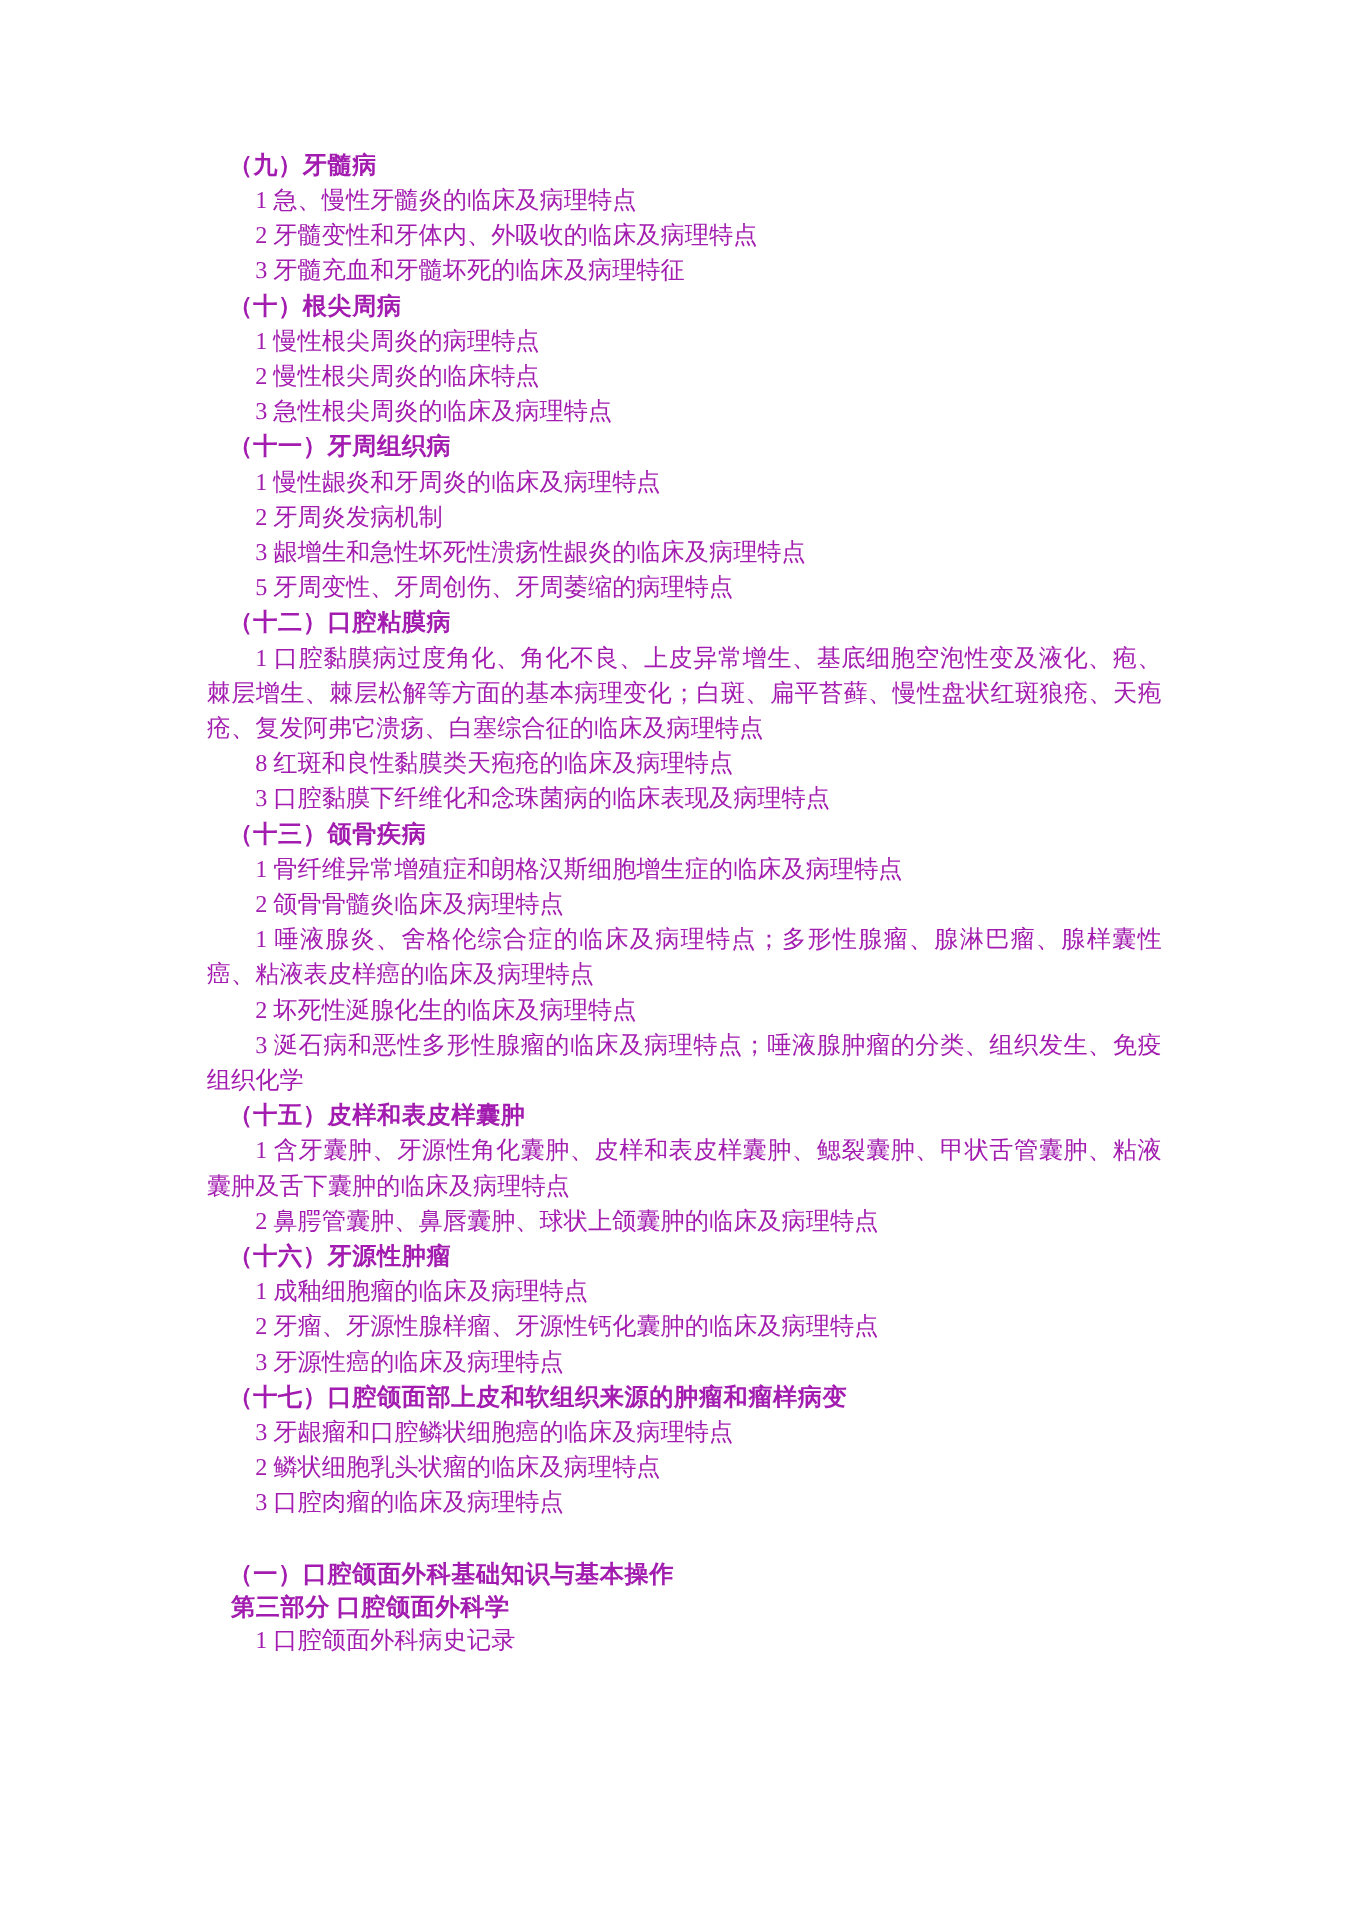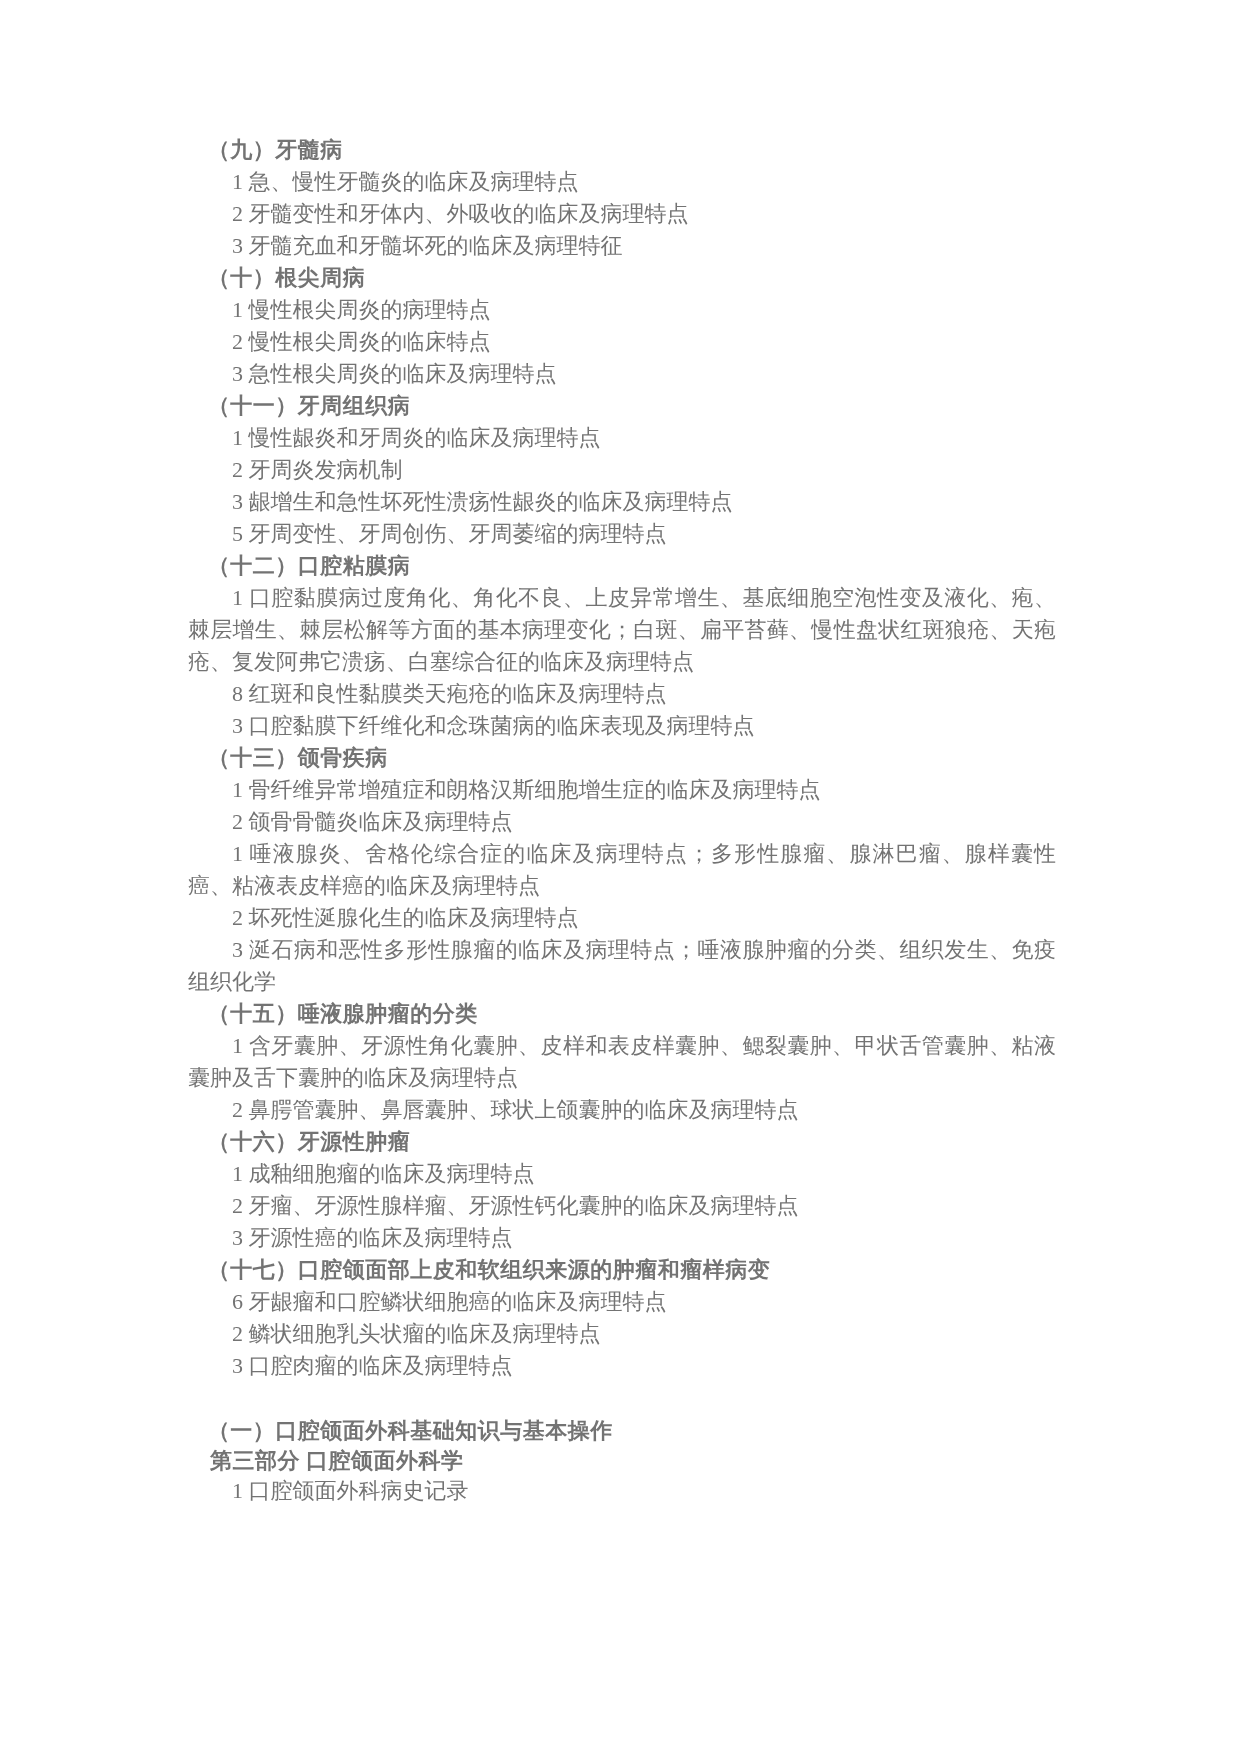--- a/index.html
+++ b/index.html
@@ -2,21 +2,21 @@
 <html><head>
 <meta charset="utf-8">
 <style>
   html, body { margin: 0; padding: 0; background: #e8e8e8; }
   .page {
     position: relative;
     width: 1240px;
     height: 1754px;
     margin: 0 auto;
     background: #ffffff;
-    color: #737373;
+    color: #a21caf;
     font-family: "Liberation Serif", "DejaVu Serif", serif;
     overflow: hidden;
   }
   .content {
     position: absolute;
     left: 188px;
     top: 134px;
     width: 868px;
     font-size: 22px;
     line-height: 32px;
@@ -68,31 +68,31 @@
     <div class="line item">3 口腔黏膜下纤维化和念珠菌病的临床表现及病理特点</div>
 
     <div class="line heading">（十三）颌骨疾病</div>
     <div class="line item">1 骨纤维异常增殖症和朗格汉斯细胞增生症的临床及病理特点</div>
     <div class="line item">2 颌骨骨髓炎临床及病理特点</div>
 
     <div class="line item para">1 唾液腺炎、舍格伦综合症的临床及病理特点；多形性腺瘤、腺淋巴瘤、腺样囊性癌、粘液表皮样癌的临床及病理特点</div>
     <div class="line item">2 坏死性涎腺化生的临床及病理特点</div>
     <div class="line item para">3 涎石病和恶性多形性腺瘤的临床及病理特点；唾液腺肿瘤的分类、组织发生、免疫组织化学</div>
 
-    <div class="line heading">（十五）唾液腺肿瘤的分类</div>
+    <div class="line heading">（十五）皮样和表皮样囊肿</div>
     <div class="line item para">1 含牙囊肿、牙源性角化囊肿、皮样和表皮样囊肿、鳃裂囊肿、甲状舌管囊肿、粘液囊肿及舌下囊肿的临床及病理特点</div>
     <div class="line item">2 鼻腭管囊肿、鼻唇囊肿、球状上颌囊肿的临床及病理特点</div>
 
     <div class="line heading">（十六）牙源性肿瘤</div>
     <div class="line item">1 成釉细胞瘤的临床及病理特点</div>
     <div class="line item">2 牙瘤、牙源性腺样瘤、牙源性钙化囊肿的临床及病理特点</div>
     <div class="line item">3 牙源性癌的临床及病理特点</div>
 
     <div class="line heading">（十七）口腔颌面部上皮和软组织来源的肿瘤和瘤样病变</div>
-    <div class="line item">6 牙龈瘤和口腔鳞状细胞癌的临床及病理特点</div>
+    <div class="line item">3 牙龈瘤和口腔鳞状细胞癌的临床及病理特点</div>
     <div class="line item">2 鳞状细胞乳头状瘤的临床及病理特点</div>
     <div class="line item">3 口腔肉瘤的临床及病理特点</div>
 
     <div class="part-block">
       <div class="line heading">（一）口腔颌面外科基础知识与基本操作</div>
       <div class="line part-title">第三部分 口腔颌面外科学</div>
       <div class="line item">1 口腔颌面外科病史记录</div>
     </div>
 
   </div>

